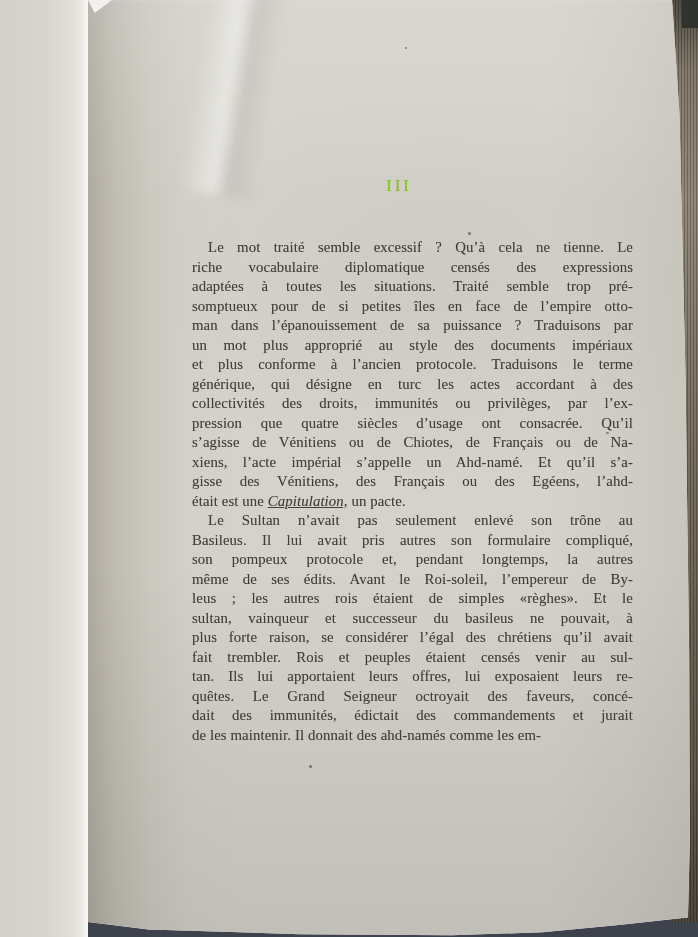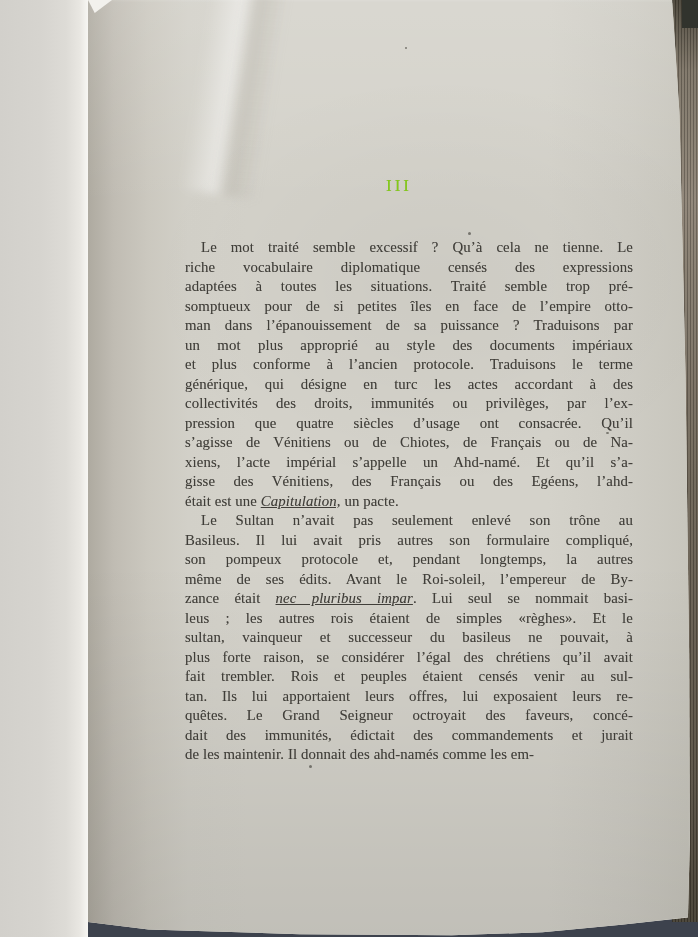--- a/index.html
+++ b/index.html
@@ -91,21 +91,21 @@
   }
   .section-heading {
     text-align: center;
     font-size: 17px;
     letter-spacing: 3px;
     line-height: 20px;
     margin: 0 20px 42px 0;
     color: #84cc16;
   }
   .para { margin: 0; }
-  .line { text-align: justify; text-align-last: justify; }
+  .line { text-align: justify; text-align-last: justify; margin-left: 7px; }
   .line.first { text-indent: 16px; }
   .line.last { text-align-last: left; }
   .line i { font-style: italic; text-decoration: underline; }
 </style>
 </head>
 <body>
 
 <div class="facing-page"></div>
 
 <div class="fore-edge"></div>
@@ -140,21 +140,20 @@
         <div class="line"><span>s’agisse de Vénitiens ou de Chiotes, de Français ou de Na-</span></div>
         <div class="line"><span>xiens, l’acte impérial s’appelle un Ahd-namé. Et qu’il s’a-</span></div>
         <div class="line"><span>gisse des Vénitiens, des Français ou des Egéens, l’ahd-</span></div>
         <div class="line last"><span>était est une </span><i>Capitulation,</i><span> un pacte.</span></div>
       </div>
       <div class="para">
         <div class="line first"><span>Le Sultan n’avait pas seulement enlevé son trône au</span></div>
         <div class="line"><span>Basileus. Il lui avait pris autres son formulaire compliqué,</span></div>
         <div class="line"><span>son pompeux protocole et, pendant longtemps, la autres</span></div>
         <div class="line"><span>même de ses édits. Avant le Roi-soleil, l’empereur de By-</span></div>
-        <div class="line"><span>zance était </span><i>nec pluribus impar</i><span>. Lui seul se nommait basi-</span></div>
         <div class="line"><span>leus ; les autres rois étaient de simples «règhes». Et le</span></div>
         <div class="line"><span>sultan, vainqueur et successeur du basileus ne pouvait, à</span></div>
         <div class="line"><span>plus forte raison, se considérer l’égal des chrétiens qu’il avait</span></div>
         <div class="line"><span>fait trembler. Rois et peuples étaient censés venir au sul-</span></div>
         <div class="line"><span>tan. Ils lui apportaient leurs offres, lui exposaient leurs re-</span></div>
         <div class="line"><span>quêtes. Le Grand Seigneur octroyait des faveurs, concé-</span></div>
         <div class="line"><span>dait des immunités, édictait des commandements et jurait</span></div>
         <div class="line last"><span>de les maintenir. Il donnait des ahd-namés comme les em-</span></div>
       </div>
     </div>

